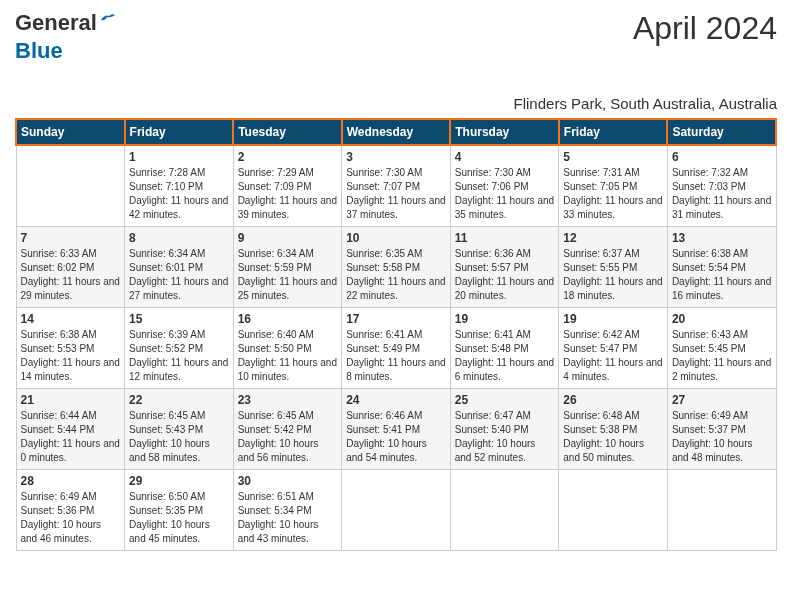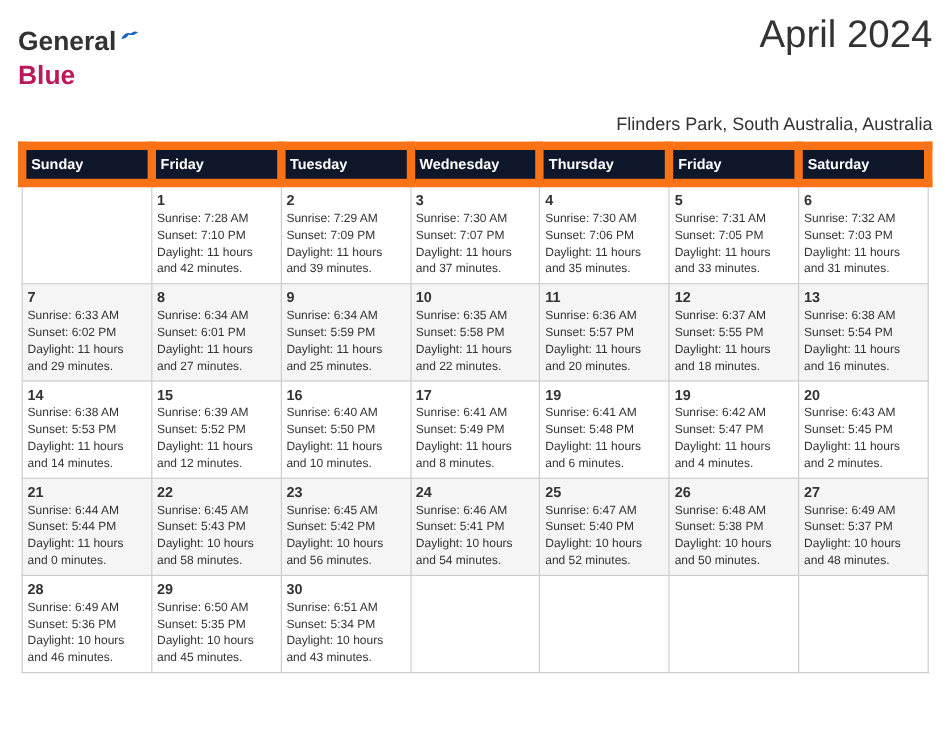--- a/index.html
+++ b/index.html
@@ -17,21 +17,20 @@
       margin-bottom: 6px;
     }
     .logo {
       display: flex;
       flex-direction: column;
       align-items: flex-start;
     }
     .logo-row {
       display: flex;
       align-items: center;
-      margin-top: 12px;
     }
     .title-section {
       text-align: right;
     }
     .title-section h1 {
       font-size: 32px;
       font-weight: normal;
       color: #333;
     }
     .title-section h2 {
@@ -39,26 +38,26 @@
       font-weight: normal;
       color: #333;
       margin-top: 48px;
     }
     table {
       width: 100%;
       border-collapse: collapse;
       font-size: 10.5px;
     }
     thead tr th {
-      background: #0f172a;
+      background: #0c4a6e;
       color: #fff;
       padding: 5px 4px;
       text-align: left;
       font-size: 12px;
-      border: 7px solid #f97316;
+      border: 2px solid #f97316;
     }
     tbody tr td {
       border: 1px solid #ccc;
       padding: 4px 4px;
       vertical-align: top;
       color: #333;
       min-width: 100px;
     }
     tbody tr:nth-child(odd) td {
       background: #fff;
@@ -85,21 +84,21 @@
   <div class="logo">
     <div class="logo-row">
       <div style="position:relative; display:inline-block;">
         <span style="font-size:22px; font-weight:bold; color:#333;">General</span>
         <svg style="position:absolute; top:2px; right:-18px;" width="16" height="12" viewBox="0 0 16 12">
           <path d="M2,8 Q6,2 10,4 Q13,1 16,3 Q12,6 8,5 Q6,9 2,8Z" fill="#1565c0"></path>
         </svg>
       </div>
     </div>
     <div style="margin-top:2px;">
-      <span style="font-size:22px; font-weight:bold; color:#be185d;">Blue</span>
+      <span style="font-size:22px; font-weight:bold; color:#0369a1;">Blue</span>
     </div>
   </div>
   <div class="title-section">
     <h1>April 2024</h1>
     <h2>Flinders Park, South Australia, Australia</h2>
   </div>
 </div>
 
 <table>
   <thead>

